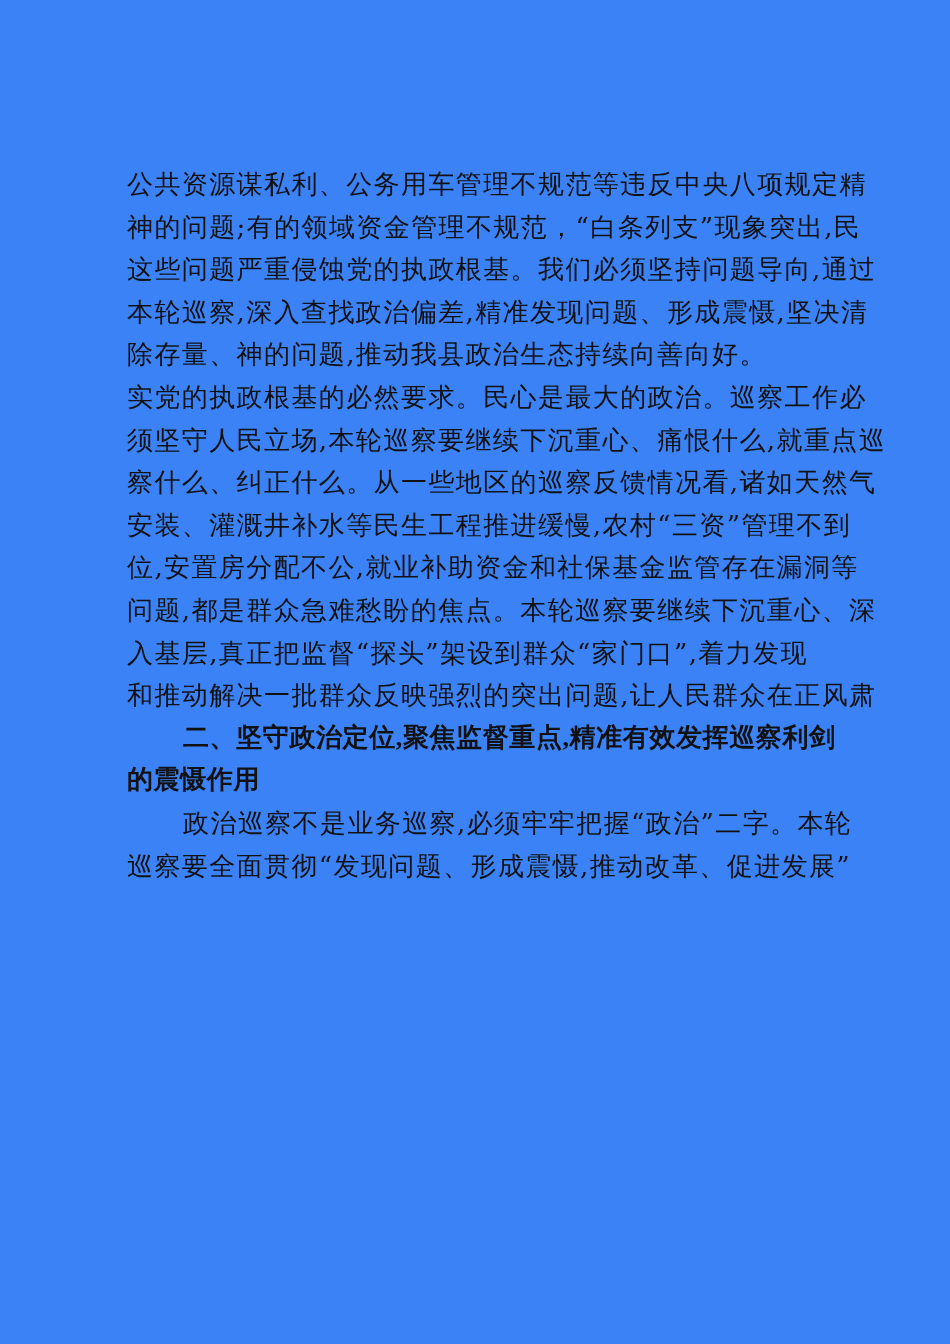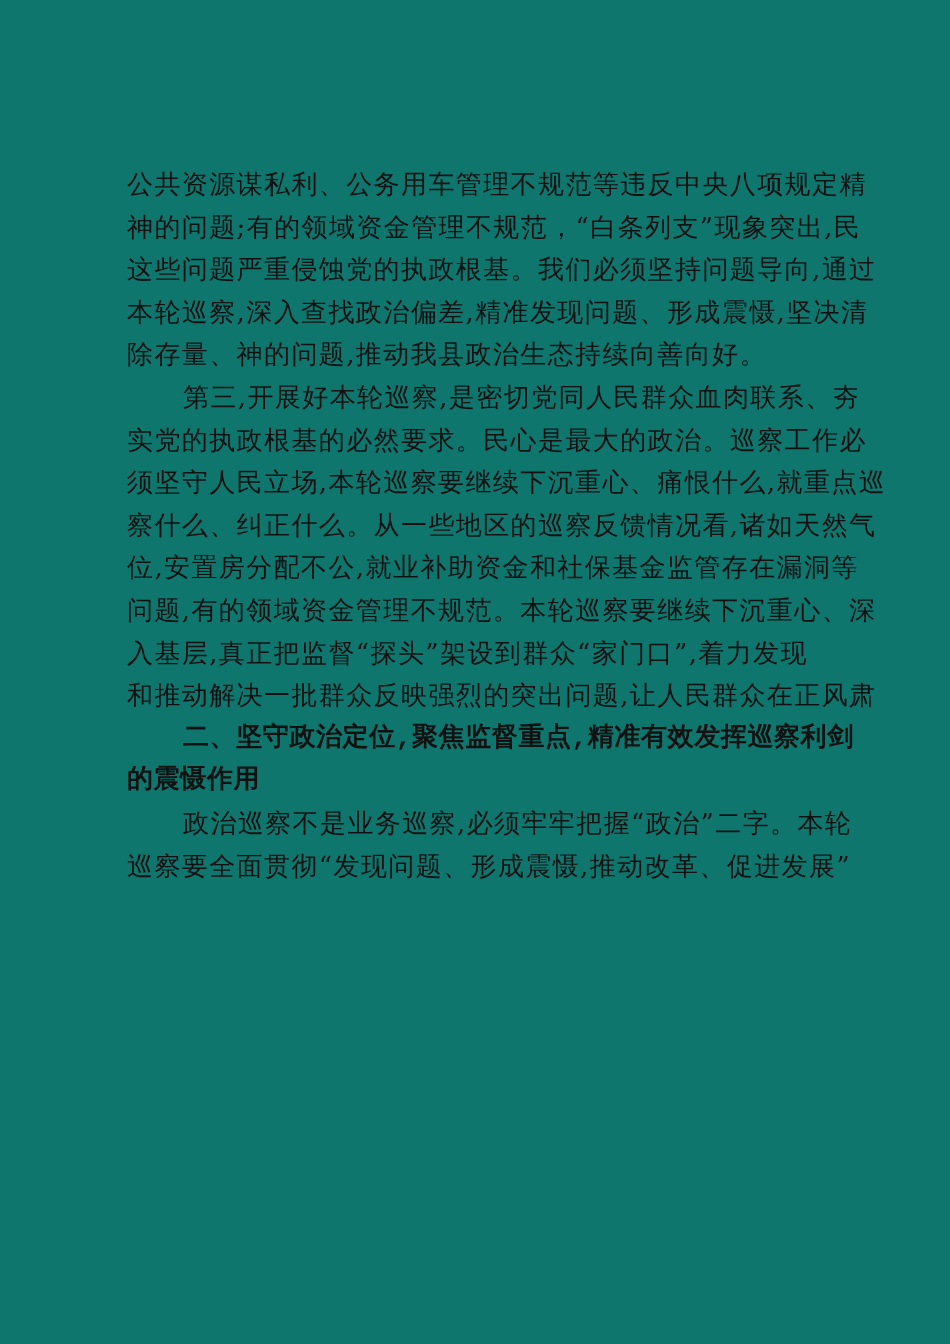--- a/index.html
+++ b/index.html
@@ -12,21 +12,21 @@
       height: 1344px;
       position: relative;
       overflow: hidden;
     }
     .page {
       position: absolute;
       left: 0;
       top: 0;
       width: 950px;
       height: 1344px;
-      background: #0f766e;
+      background: #3b82f6;
     }
     .text-block {
       position: absolute;
       left: 127px;
       top: 163px;
       width: 720px;
       color: #111111;
       font-family: "DejaVu Serif", "Liberation Serif", serif;
       font-size: 26px;
       letter-spacing: 1.4px;
@@ -34,47 +34,47 @@
     .line {
       height: 42.6px;
       line-height: 42.6px;
       white-space: nowrap;
       display: block;
     }
     .line.indent {
       padding-left: 56px;
     }
     .line.heading {
-      font-family: Liberation Mono, monospace;
+      font-family: Liberation Serif, serif;
       font-weight: bold;
       letter-spacing: 0.6px;
       font-size: 26px;
     }
   </style>
 </head>
 <body>
 
 <div class="page">
   <div class="text-block">
 
     <div>
       <span class="line">公共资源谋私利、公务用车管理不规范等违反中央八项规定精</span>
       <span class="line">神的问题;有的领域资金管理不规范，“白条列支”现象突出,民</span>
       <span class="line">这些问题严重侵蚀党的执政根基。我们必须坚持问题导向,通过</span>
       <span class="line">本轮巡察,深入查找政治偏差,精准发现问题、形成震慑,坚决清</span>
       <span class="line">除存量、神的问题,推动我县政治生态持续向善向好。</span>
     </div>
 
     <div>
-      <span class="line indent">第三,开展好本轮巡察,是密切党同人民群众血肉联系、夯</span>
       <span class="line">实党的执政根基的必然要求。民心是最大的政治。巡察工作必</span>
       <span class="line">须坚守人民立场,本轮巡察要继续下沉重心、痛恨什么,就重点巡</span>
       <span class="line">察什么、纠正什么。从一些地区的巡察反馈情况看,诸如天然气</span>
+      <span class="line">安装、灌溉井补水等民生工程推进缓慢,农村“三资”管理不到</span>
       <span class="line">位,安置房分配不公,就业补助资金和社保基金监管存在漏洞等</span>
-      <span class="line">问题,有的领域资金管理不规范。本轮巡察要继续下沉重心、深</span>
+      <span class="line">问题,都是群众急难愁盼的焦点。本轮巡察要继续下沉重心、深</span>
       <span class="line">入基层,真正把监督“探头”架设到群众“家门口”,着力发现</span>
       <span class="line">和推动解决一批群众反映强烈的突出问题,让人民群众在正风肃</span>
     </div>
 
     <div>
       <span class="line heading indent">二、坚守政治定位,聚焦监督重点,精准有效发挥巡察利剑</span>
       <span class="line heading">的震慑作用</span>
     </div>
 
     <div>

